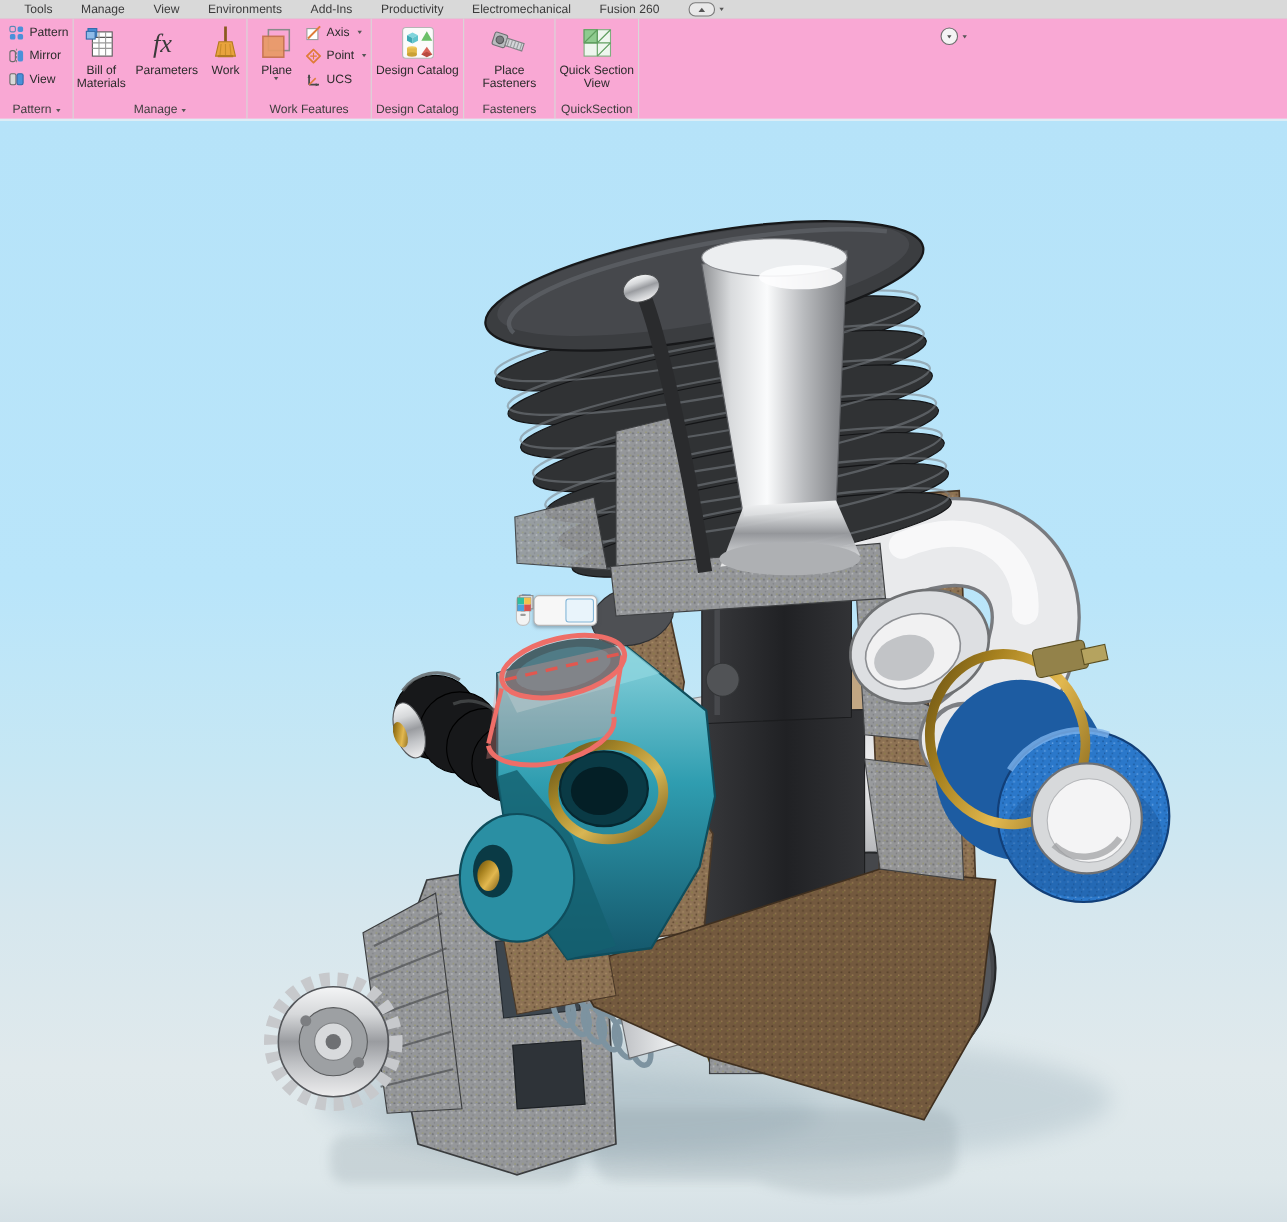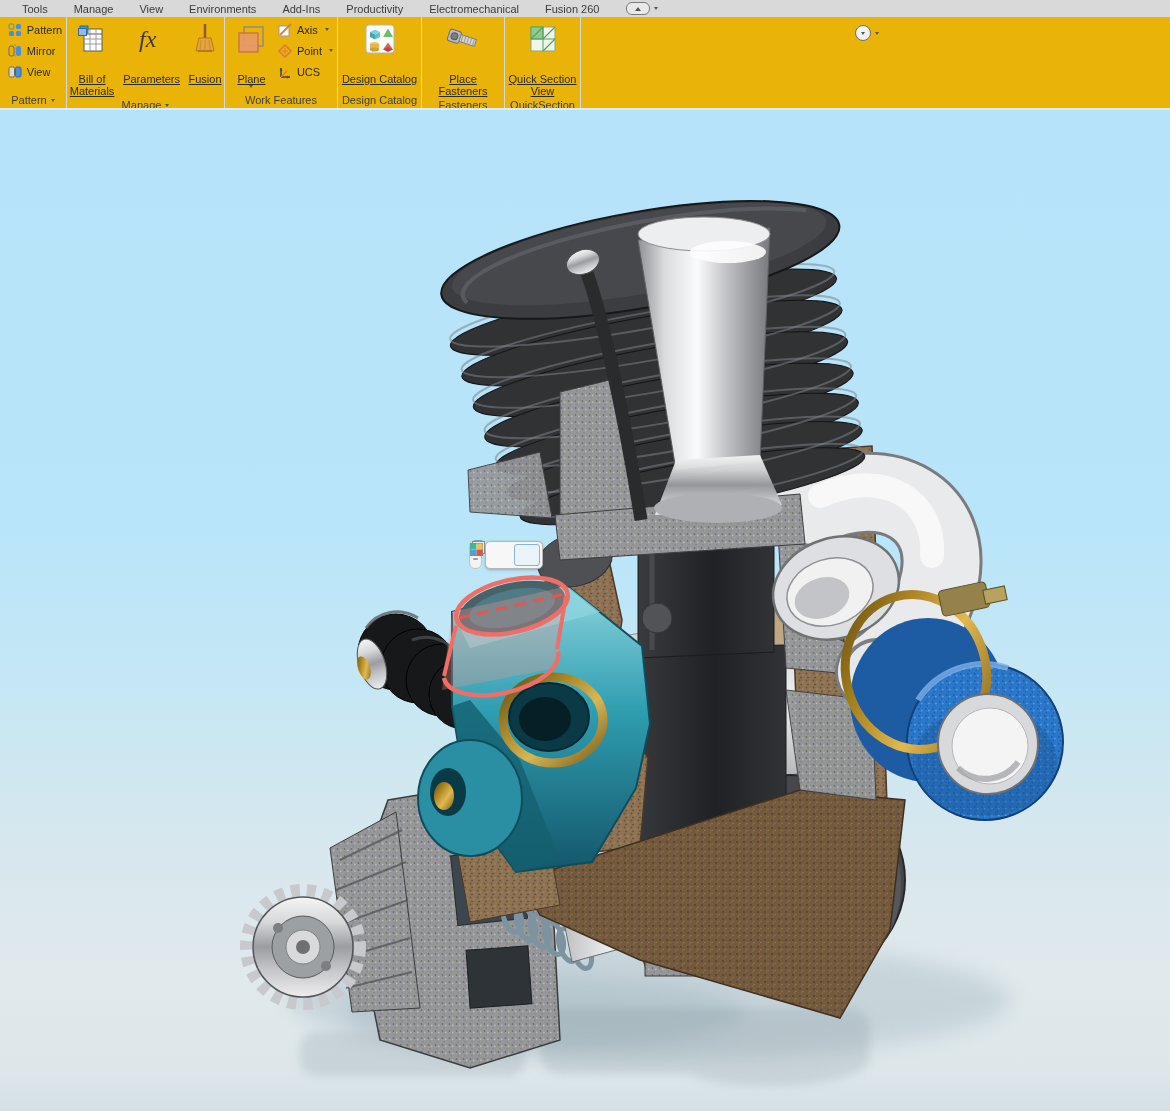--- a/index.html
+++ b/index.html
@@ -15,28 +15,28 @@
   .ribbon-toggle{display:flex;align-items:center;gap:4px;margin-left:14px;}
   .togglepill{width:22px;height:11px;border:1px solid #7a7a7a;border-radius:6px;
               display:flex;align-items:center;justify-content:center;background:#e9e9e9;}
   .caret-up{width:0;height:0;border-left:3px solid transparent;border-right:3px solid transparent;
             border-bottom:4px solid #555;}
   .caret-dn{width:0;height:0;border-left:3px solid transparent;border-right:3px solid transparent;
             border-top:4px solid #555;}
   .caret-dn.sm{border-left-width:2.5px;border-right-width:2.5px;border-top-width:3.5px;}
 
   
-  .ribbon{position:absolute;top:17px;left:0;width:100%;height:91px;background:#eab308;display:flex;}
+  .ribbon{position:absolute;top:17px;left:0;width:100%;height:91px;background:#f9a8d4;display:flex;}
   .rgroup{height:100%;border-right:1px solid #d8d8d8;display:flex;flex-direction:column;box-sizing:border-box;flex:0 0 auto;}
   .rbody{flex:1;display:flex;align-items:flex-start;justify-content:center;padding-top:2px;}
   .rfoot{height:16px;font-size:11px;color:#3e3e3e;display:flex;align-items:center;justify-content:center;gap:4px;}
   .bigbtn{display:flex;flex-direction:column;align-items:center;font-size:11px;color:#2b2b2b;
           line-height:12px;text-align:center;padding:2px 2px;cursor:default;}
   .bigbtn .bicon{width:34px;height:36px;display:flex;align-items:center;justify-content:center;}
-  .bigbtn .blabel{margin-top:16px;max-width:84px;text-decoration:underline;}
+  .bigbtn .blabel{margin-top:1px;max-width:84px;}
   .stack{display:flex;flex-direction:column;align-items:flex-start;padding-left:4px;}
   .smallbtn{display:flex;align-items:center;gap:5px;font-size:11px;color:#2b2b2b;height:21px;padding:0 4px;cursor:default;}
   .withdd{position:relative;}
   .sidearrow{margin-left:2px;}
   .vtopline{position:absolute;top:108px;left:0;width:100%;height:2px;background:#dcedf6;}
   .overflow-btn{position:absolute;left:855px;top:25px;display:flex;align-items:center;gap:4px;}
   .ovcirc{width:14px;height:14px;border:1px solid #6e6e6e;border-radius:50%;display:flex;align-items:center;justify-content:center;background:#f4f4f4;}
 
   
   .viewport{position:absolute;top:110px;left:0;width:1170px;height:1001px;
@@ -141,21 +141,21 @@
           <span class="bicon">
             <svg width="26" height="32" viewBox="0 0 26 32">
               <line x1="13" y1="1" x2="13" y2="15" stroke="#8a5a1e" stroke-width="2.5"></line>
               <path d="M 7 15 L 19 15 L 22 28 L 4 28 Z" fill="#e8a33d" stroke="#b37a1f"></path>
               <path d="M 6 28 L 20 28" stroke="#b37a1f" stroke-width="2"></path>
               <line x1="9" y1="17" x2="8" y2="27" stroke="#c98c2a"></line>
               <line x1="13" y1="17" x2="13" y2="27" stroke="#c98c2a"></line>
               <line x1="17" y1="17" x2="18" y2="27" stroke="#c98c2a"></line>
             </svg>
           </span>
-          <span class="blabel">Fusion</span>
+          <span class="blabel">Work</span>
         </div>
       </div>
       <div class="rfoot">
         <span>Manage</span>
           <i class="caret-dn sm"></i>
       </div>
     </div>
 
 
 

